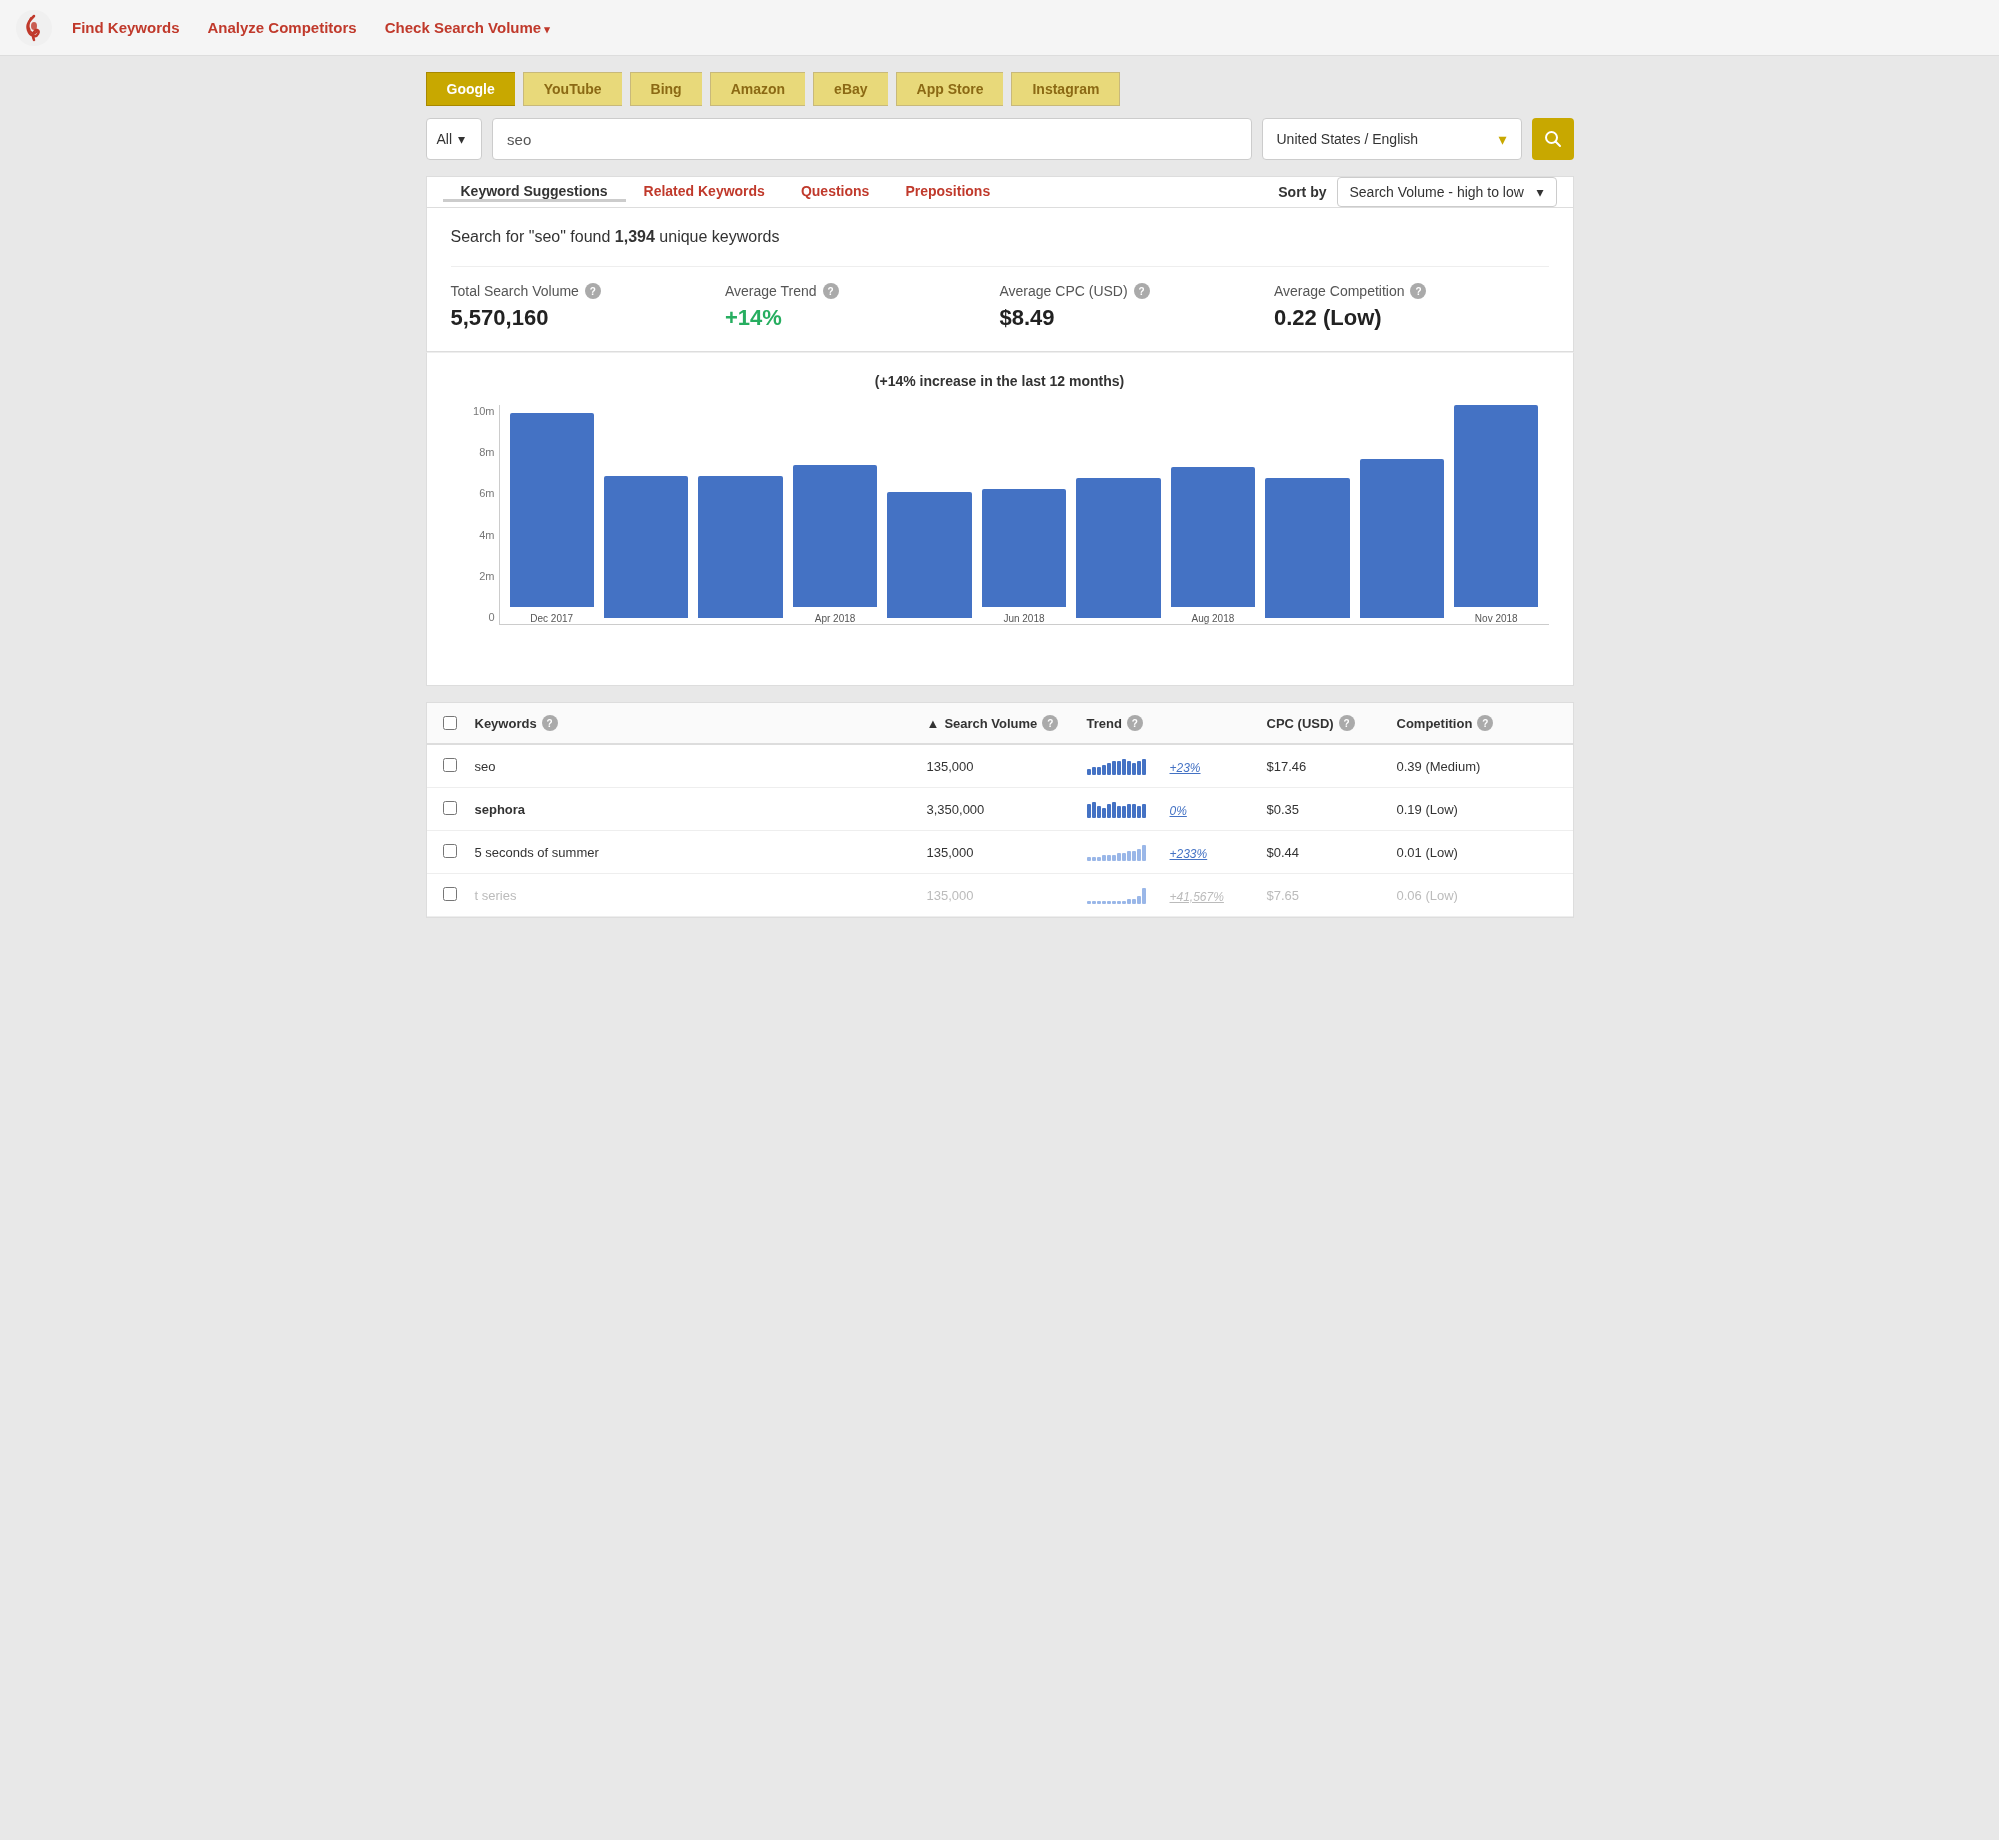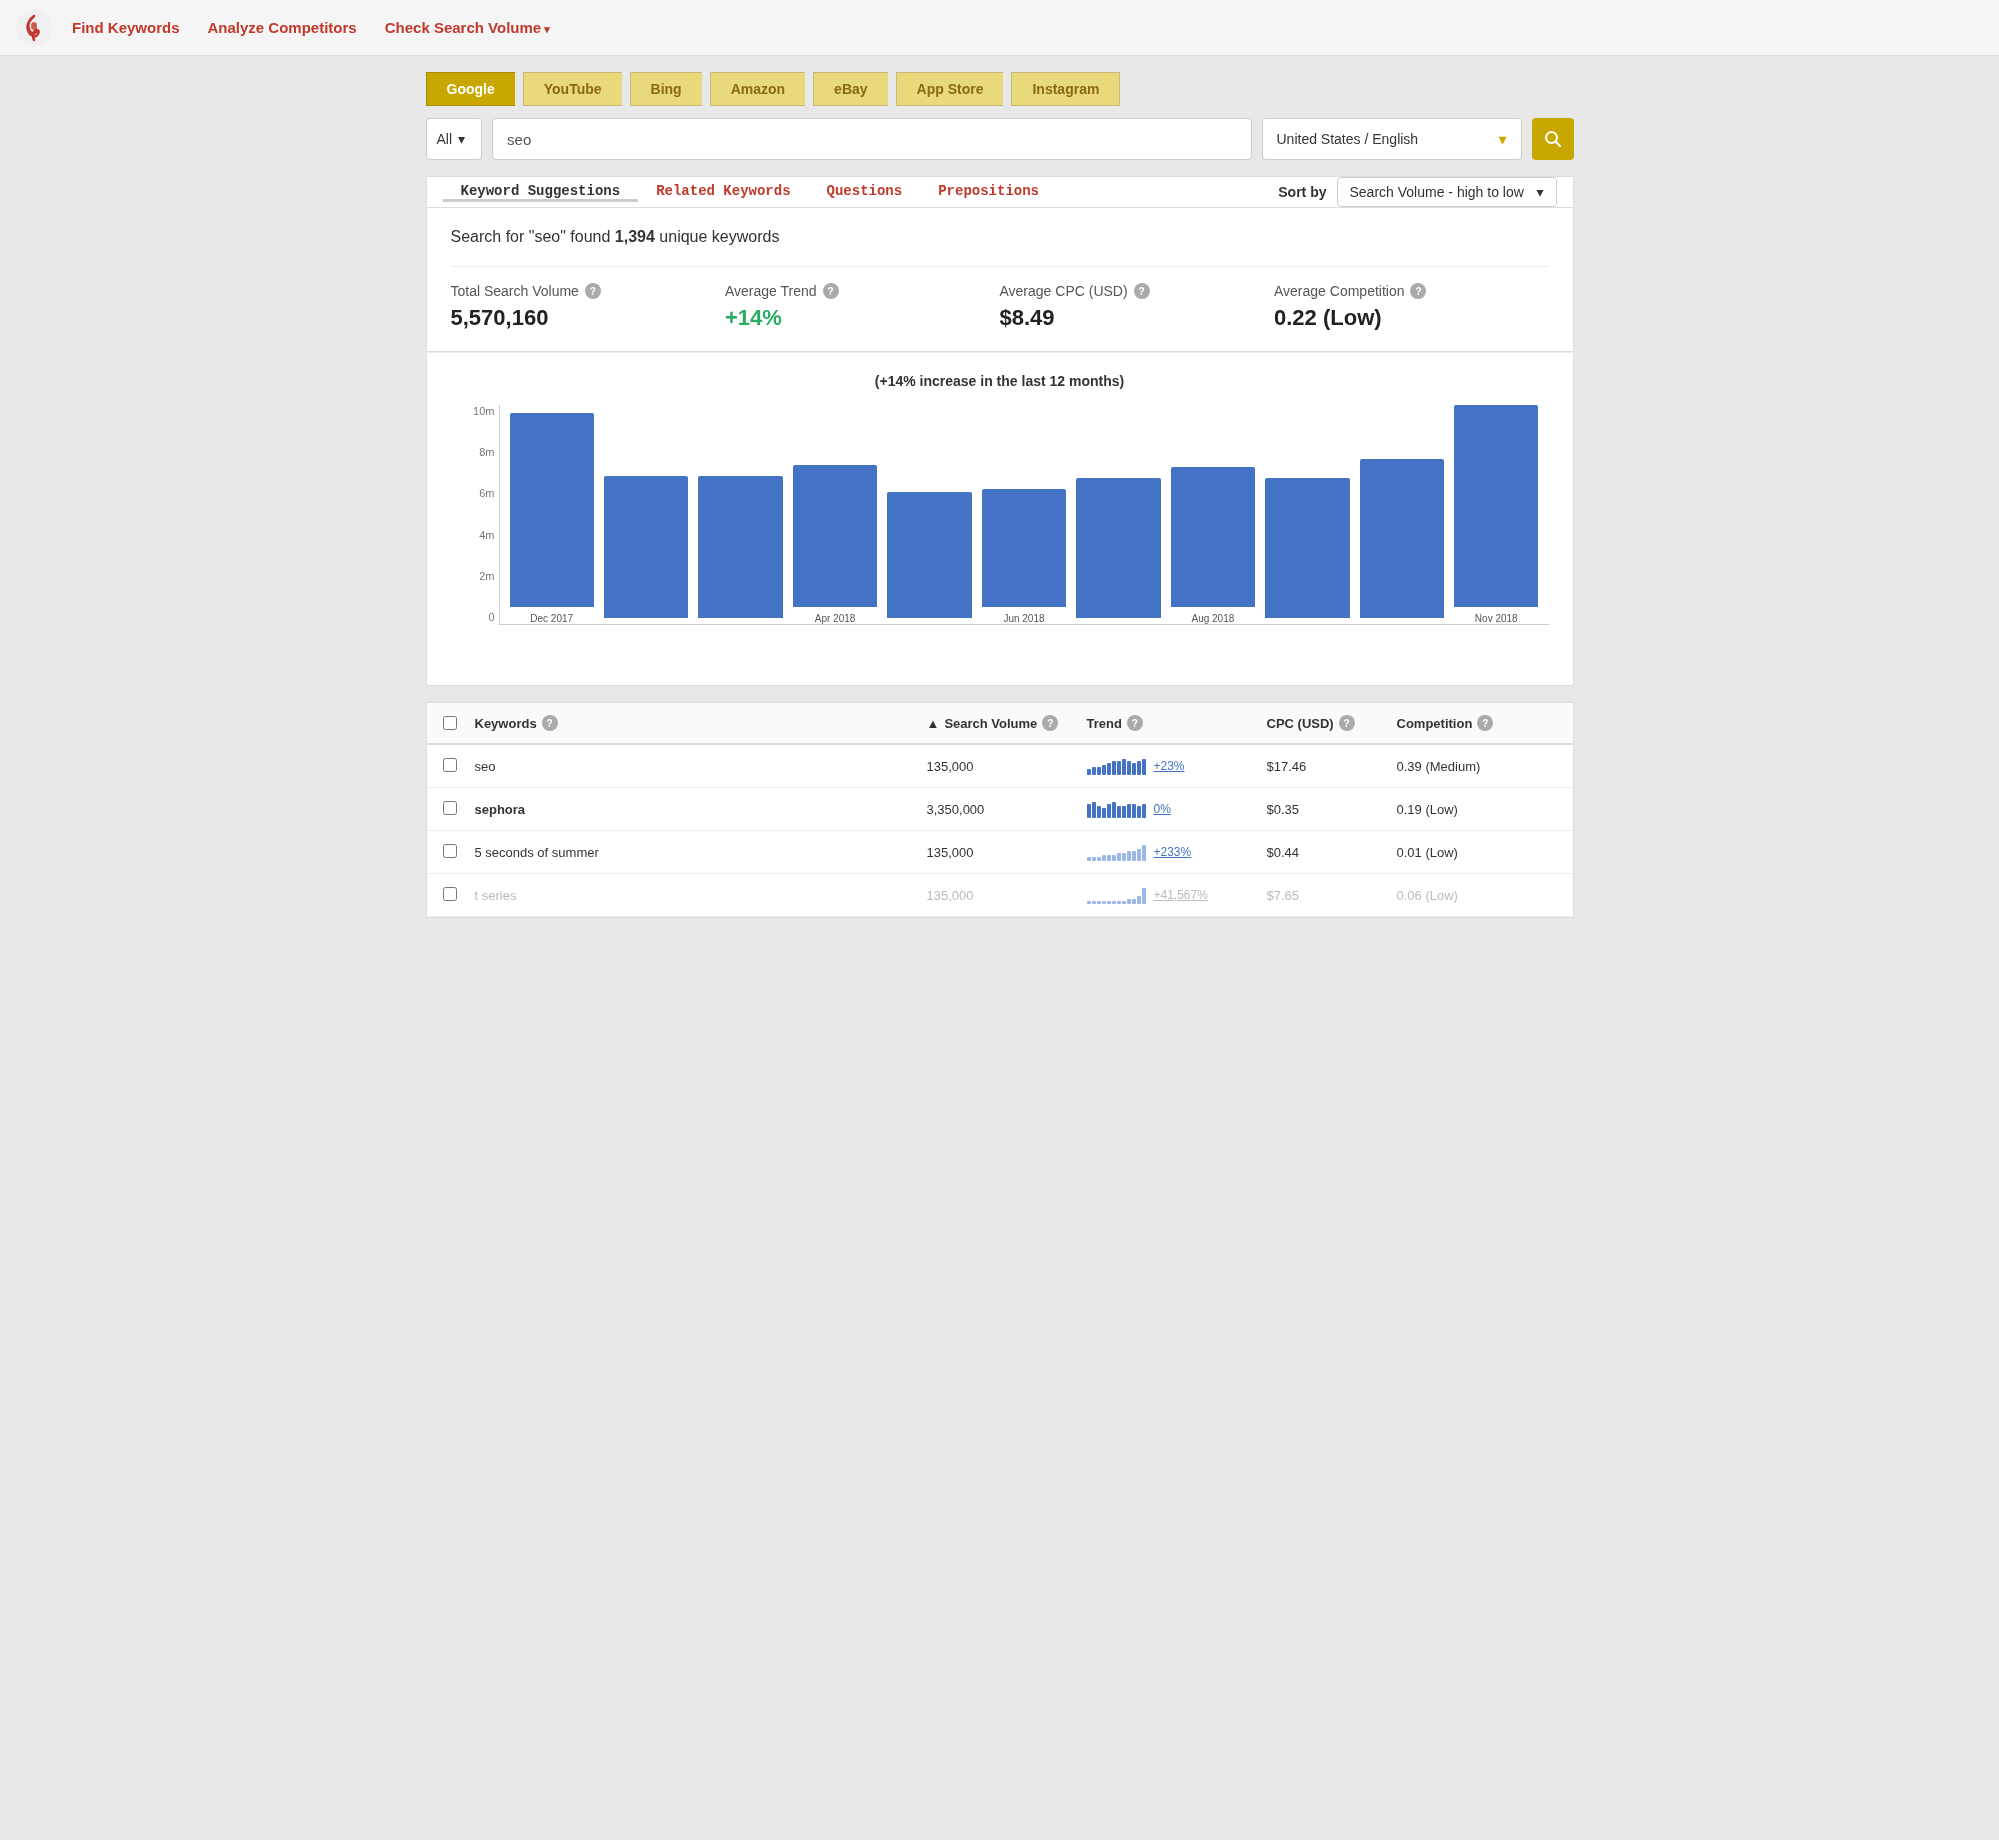--- a/index.html
+++ b/index.html
@@ -132,21 +132,20 @@
       border-bottom: none;
       padding: 0 16px;
     }
     .content-tab {
       padding: 0 18px;
       font-size: 14px;
       color: #555;
       cursor: pointer;
       border-bottom: 3px solid transparent;
       font-weight: normal;
-      font-family: Liberation Mono, monospace;
     }
     .content-tab.active {
       color: #333;
       font-weight: bold;
       border-bottom: 3px solid #ccc;
     }
     .content-tab.red { color: #c0392b; font-weight: bold; }
     .sort-by-section {
       margin-left: auto;
       display: flex;
@@ -288,22 +287,23 @@
       align-items: center;
       padding: 12px 16px;
       border-bottom: 1px solid #eee;
     }
     .table-row.dimmed { color: #aaa; }
     .td { font-size: 13px; color: #333; }
     .td.bold { font-weight: bold; }
     .td.dimmed { color: #bbb; }
     .trend-cell {
       display: flex;
-      align-items: center;
-      gap: 8px;
+      align-items: flex-end;
+      gap: 24px;
+      font-style: italic;
     }
     .mini-bars {
       display: flex;
       align-items: flex-end;
       gap: 1px;
       height: 18px;
     }
     .mini-bar {
       width: 4px;
       background: #4472c4;

